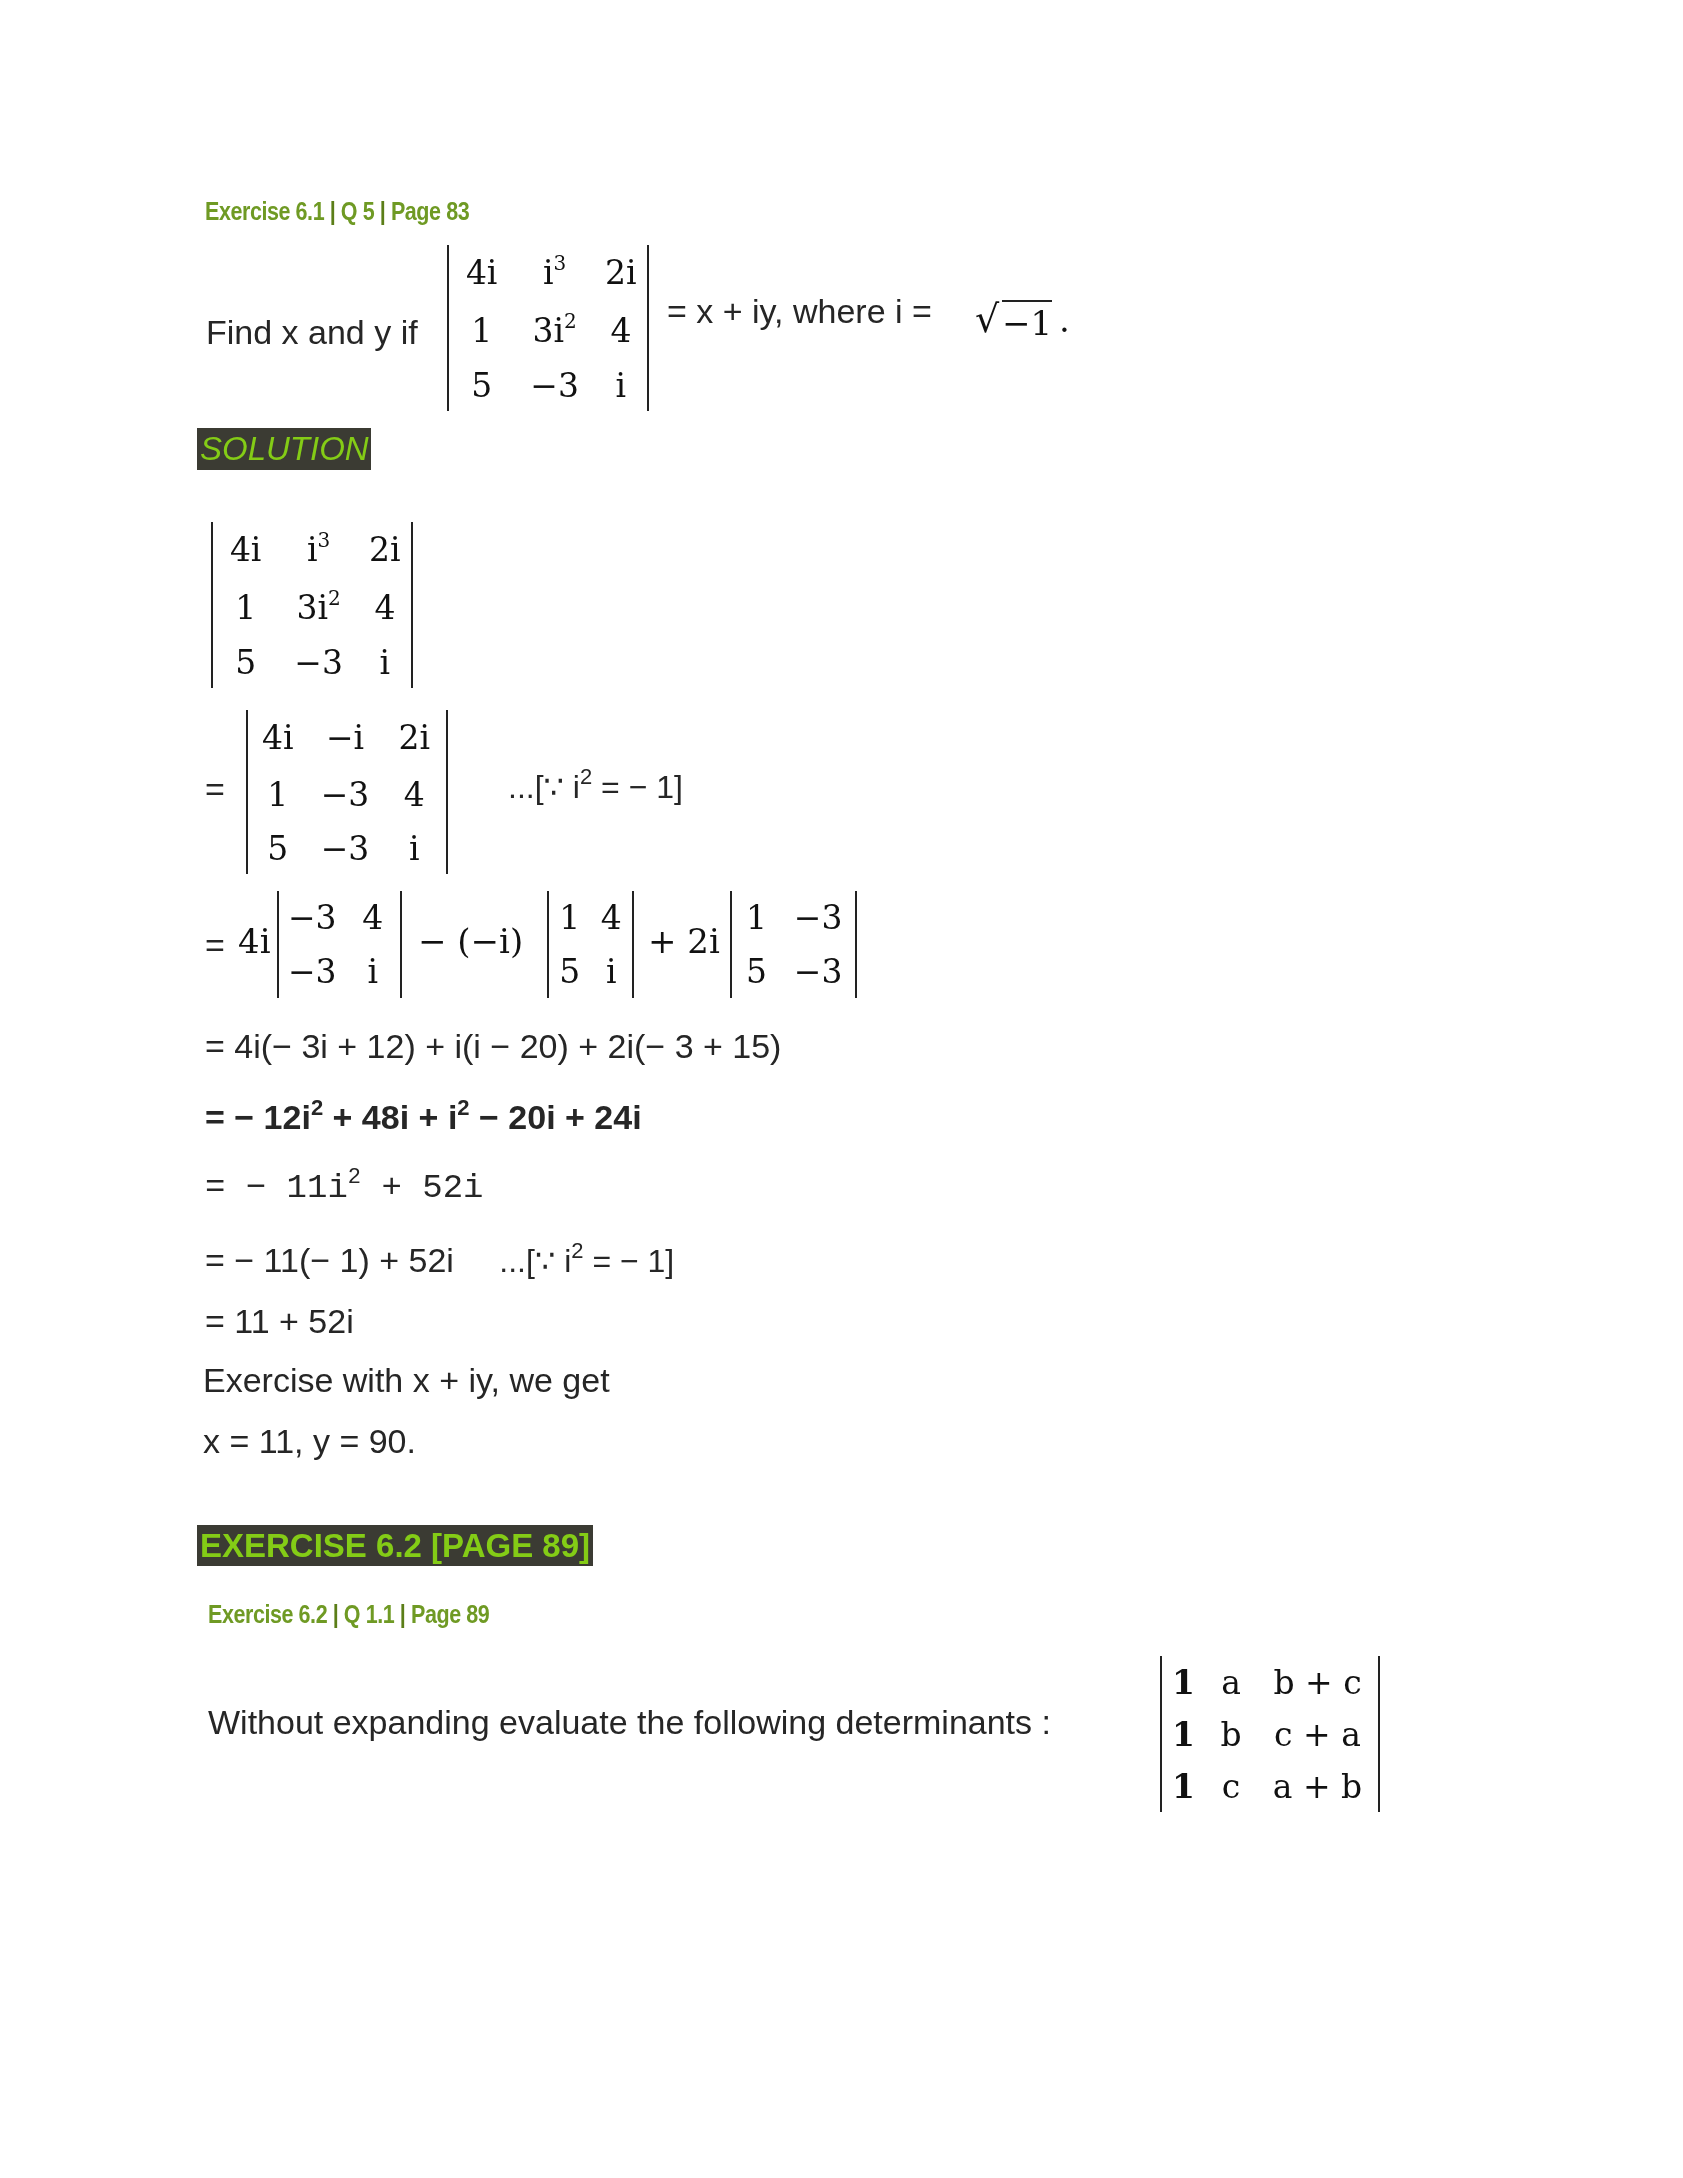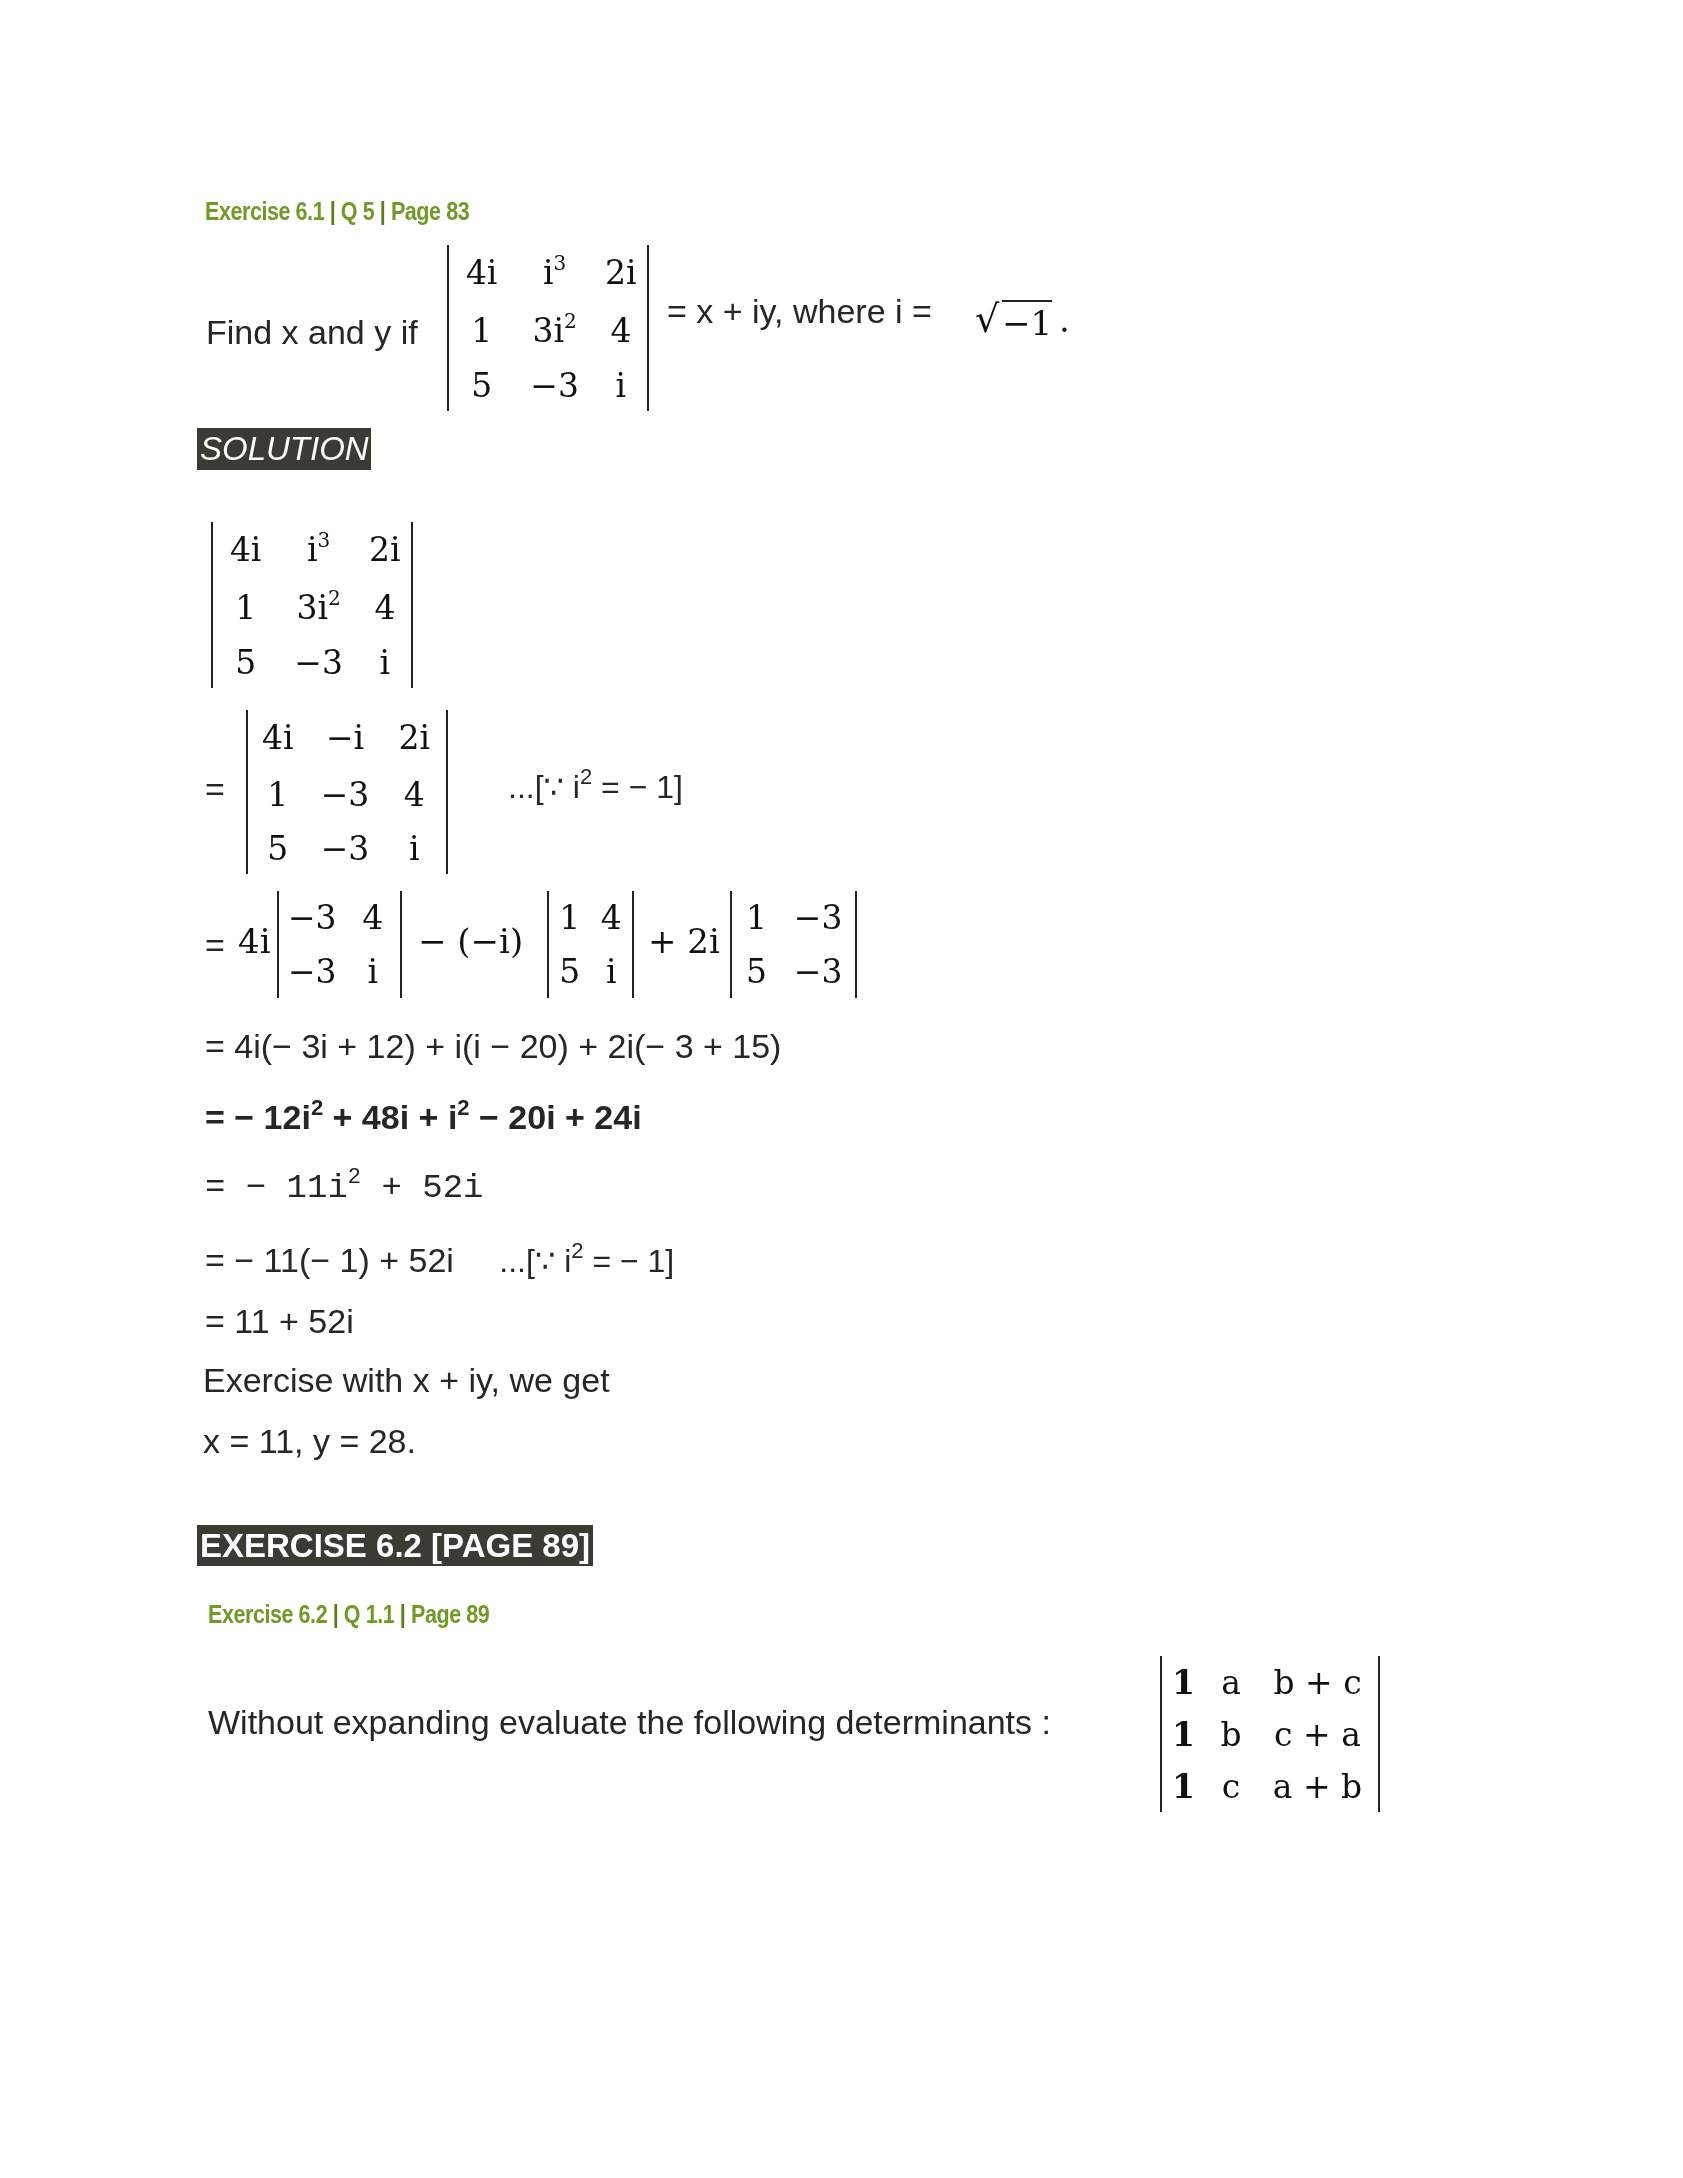--- a/index.html
+++ b/index.html
@@ -2,21 +2,21 @@
 <html><head>
 <meta charset="utf-8">
 <style>
   html, body { margin: 0; padding: 0; background: #ffffff; }
   body { width: 1683px; height: 2178px; position: relative; overflow: hidden; color: #222; }
   .abs { position: absolute; }
   .meta { font-family: "Liberation Sans", sans-serif; font-size: 25px; font-weight: bold; color: #6f9a24; letter-spacing: -0.5px; transform: scaleX(0.86); transform-origin: left center; white-space: nowrap; }
   .meta .sep { color: #5b7e18; }
   .line { font-family: "Liberation Sans", sans-serif; font-size: 34px; color: #262626; white-space: nowrap; }
   .line sup { font-size: 22px; vertical-align: 14px; line-height: 0; }
-  .label-box { background: #3b3b33; color: #ffffff; font-family: "Liberation Sans", sans-serif; white-space: nowrap; line-height: 1; }
+  .label-box { background: #3b3b33; color: #84cc16; font-family: "Liberation Sans", sans-serif; white-space: nowrap; line-height: 1; }
   .det { position: absolute; border-left: 2px solid #222; border-right: 2px solid #222; }
   .det table { border-collapse: collapse; }
   .det td { font-family: "DejaVu Serif", serif; font-size: 33px; color: #111; padding: 0; text-align: center; white-space: nowrap; }
   .det td sup { font-size: 20px; vertical-align: 14px; line-height: 0; }
   .mathop { font-family: "DejaVu Serif", serif; font-size: 34px; color: #111; white-space: nowrap; }
 </style>
 </head>
 <body>
 
 <div class="abs meta" style="left:205px; top:197px;">
@@ -165,21 +165,21 @@
 
 <div class="abs line" style="left:205px; top:1241px;">
   <span>= − 11(− 1) + 52i</span>
   <span style="margin-left:36px; font-size:32px;"><span>...[∵ i</span><sup>2</sup><span> = − 1]</span></span>
 </div>
 
 <div class="abs line" style="left:205px; top:1302px;">= 11 + 52i</div>
 
 <div class="abs line" style="left:203px; top:1361px;">Exercise with x + iy, we get</div>
 
-<div class="abs line" style="left:203px; top:1422px;">x = 11, y = 28.</div>
+<div class="abs line" style="left:203px; top:1422px;">x = 11, y = 90.</div>
 
 <div class="abs label-box" style="left:197px; top:1525px; padding:4px 3px 4px 3px; font-size:33px; font-weight:bold;">EXERCISE 6.2 [PAGE 89]</div>
 
 <div class="abs meta" style="left:208px; top:1600px;">
   <span>Exercise 6.2</span>
   <span class="sep">|</span>
   <span>Q 1.1</span>
   <span class="sep">|</span>
   <span>Page 89</span>
 </div>

